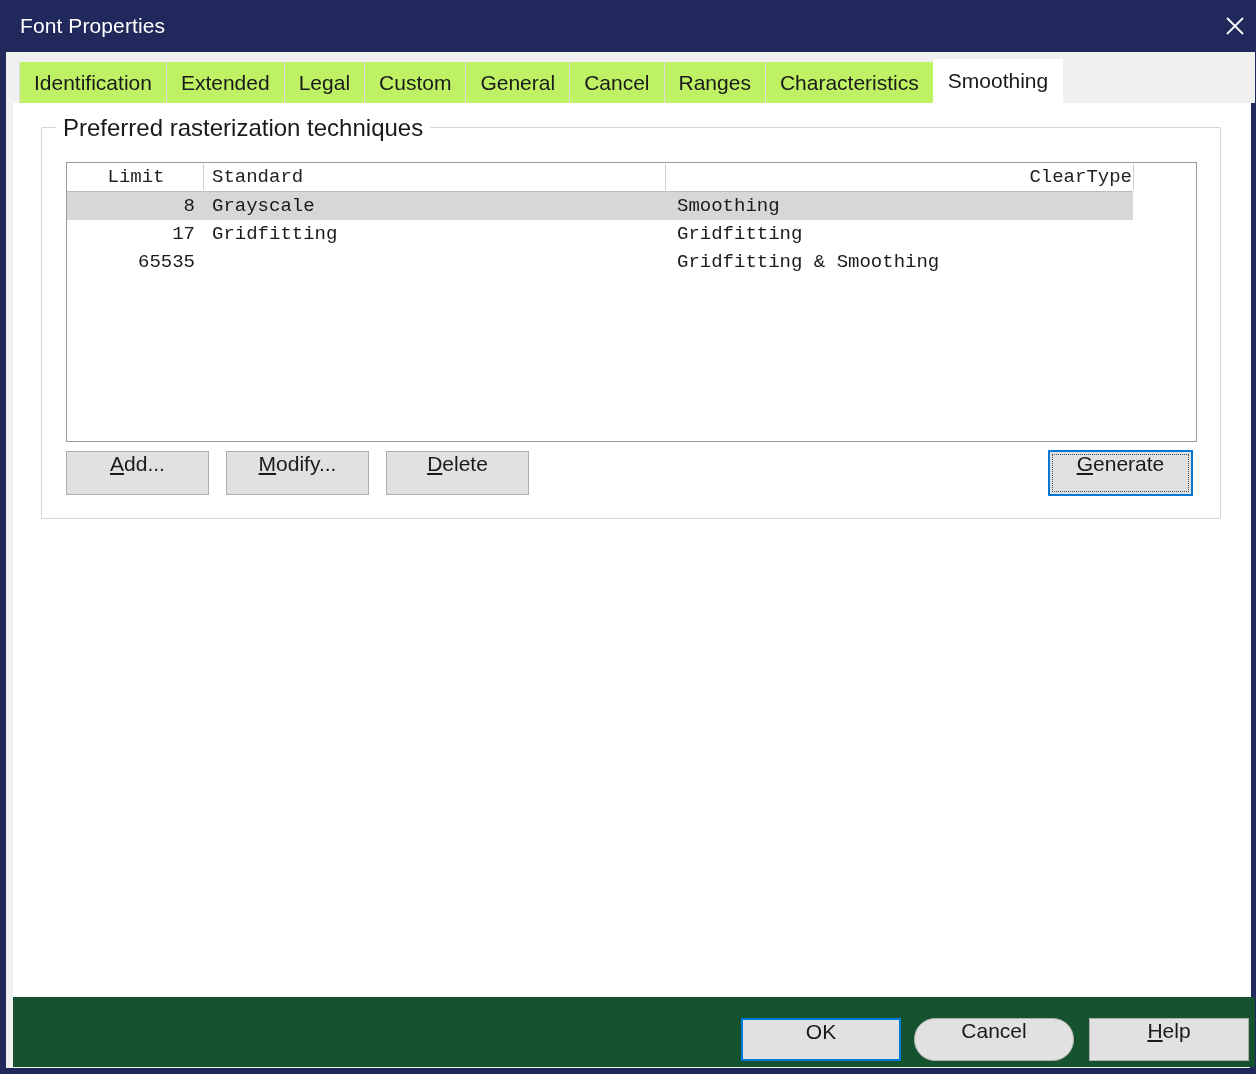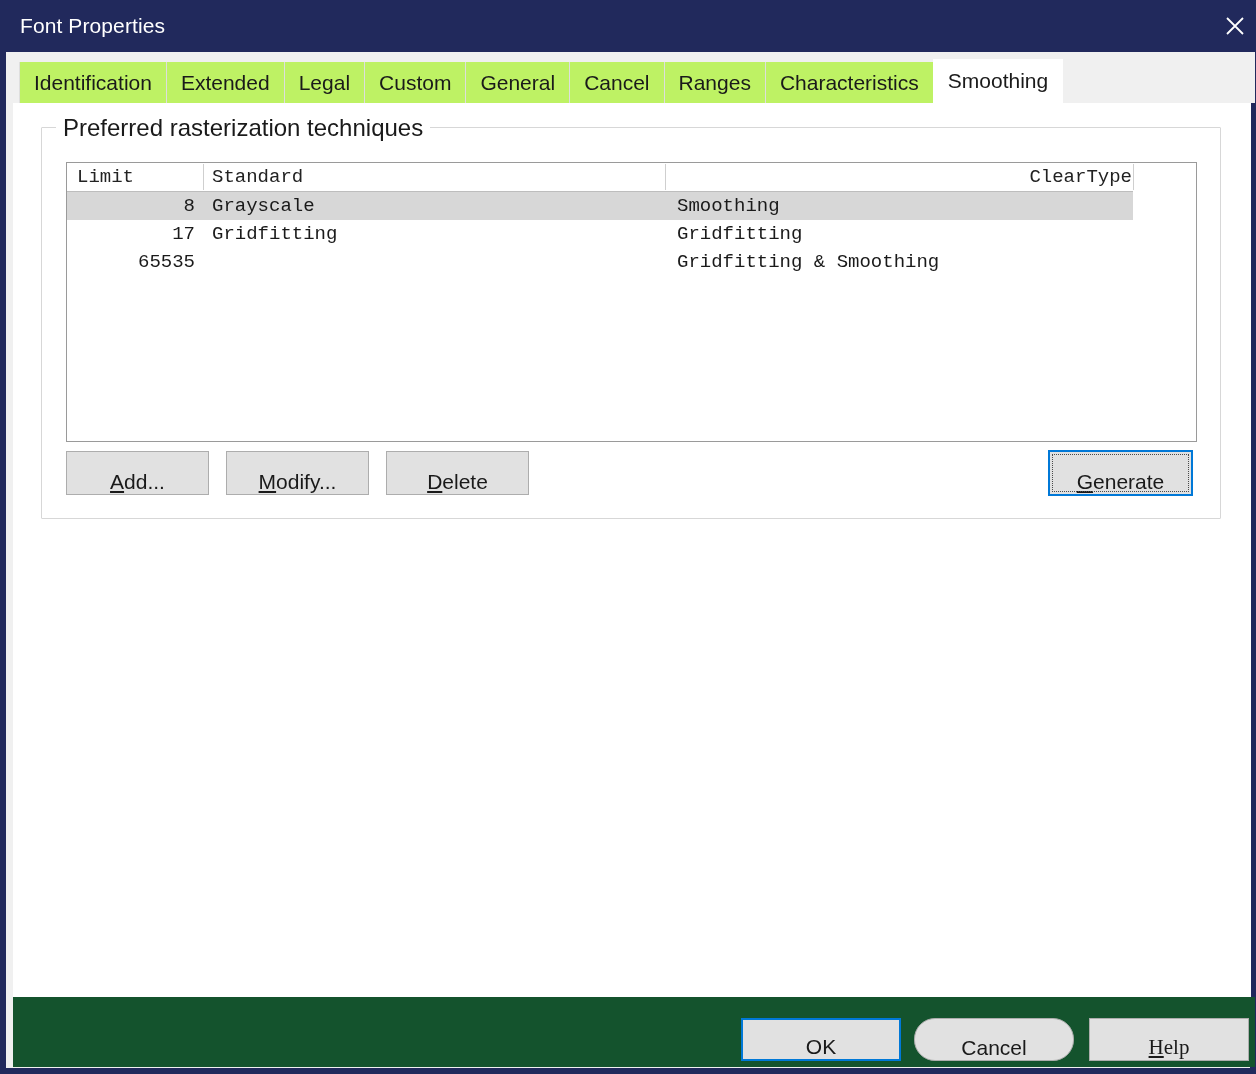--- a/index.html
+++ b/index.html
@@ -200,35 +200,35 @@
     line-height: 28px;
     font-family: "Liberation Mono", "DejaVu Sans Mono", monospace;
     font-size: 19px;
     color: #1a1a1a;
     white-space: nowrap;
     overflow: hidden;
   }
   .cell.c-limit  { left: 0;   width: 128px; text-align: right; }
   .cell.c-std    { left: 145px; width: 500px; text-align: left; }
   .cell.c-clear  { left: 610px; width: 455px; text-align: left; }
-  .hdr-cell.c-limit  { left: 10px; width: 118px; text-align: left; }
+  .hdr-cell.c-limit  { left: 10px; width: 118px; text-align: center; }
   .hdr-cell.c-std    { left: 145px; width: 500px; text-align: left; }
   .hdr-cell.c-clear  { left: 610px; width: 455px; text-align: right; }
 
   
   .btn {
     position: absolute;
     box-sizing: border-box;
     background: #e1e1e1;
     border: 1px solid #adadad;
     font-family: "Liberation Sans", sans-serif;
     font-size: 21px;
     color: #1a1a1a;
     display: flex;
-    align-items: flex-end;
+    align-items: flex-start;
     justify-content: center;
     cursor: default;
     white-space: nowrap;
     padding: 0;
   }
   .btn.focused {
     border: 2px solid #0078d7;
   }
   .btn.default {
     border: 2px solid #0078d7;
@@ -250,21 +250,21 @@
   .footer {
     position: absolute;
     left: 7px;
     top: 997px;
     width: 1242px;
     height: 70px;
     background: #14532d;
   }
   .btn-ok     { left: 728px; top: 21px; width: 160px; height: 43px; }
   .btn-cancel { left: 901px; top: 21px; width: 160px; height: 43px; border-radius: 21px; }
-  .btn-help   { left: 1076px; top: 21px; width: 160px; height: 43px; font-family: Liberation Serif, serif; }
+  .btn-help   { left: 1076px; top: 21px; width: 160px; height: 43px; }
 </style>
 </head>
 <body>
 
 <div class="window">
 
   <div class="titlebar">
     <div class="title-text">Font Properties</div>
     <div class="close-btn">
       <svg width="24" height="24" viewBox="0 0 24 24" aria-hidden="true">

